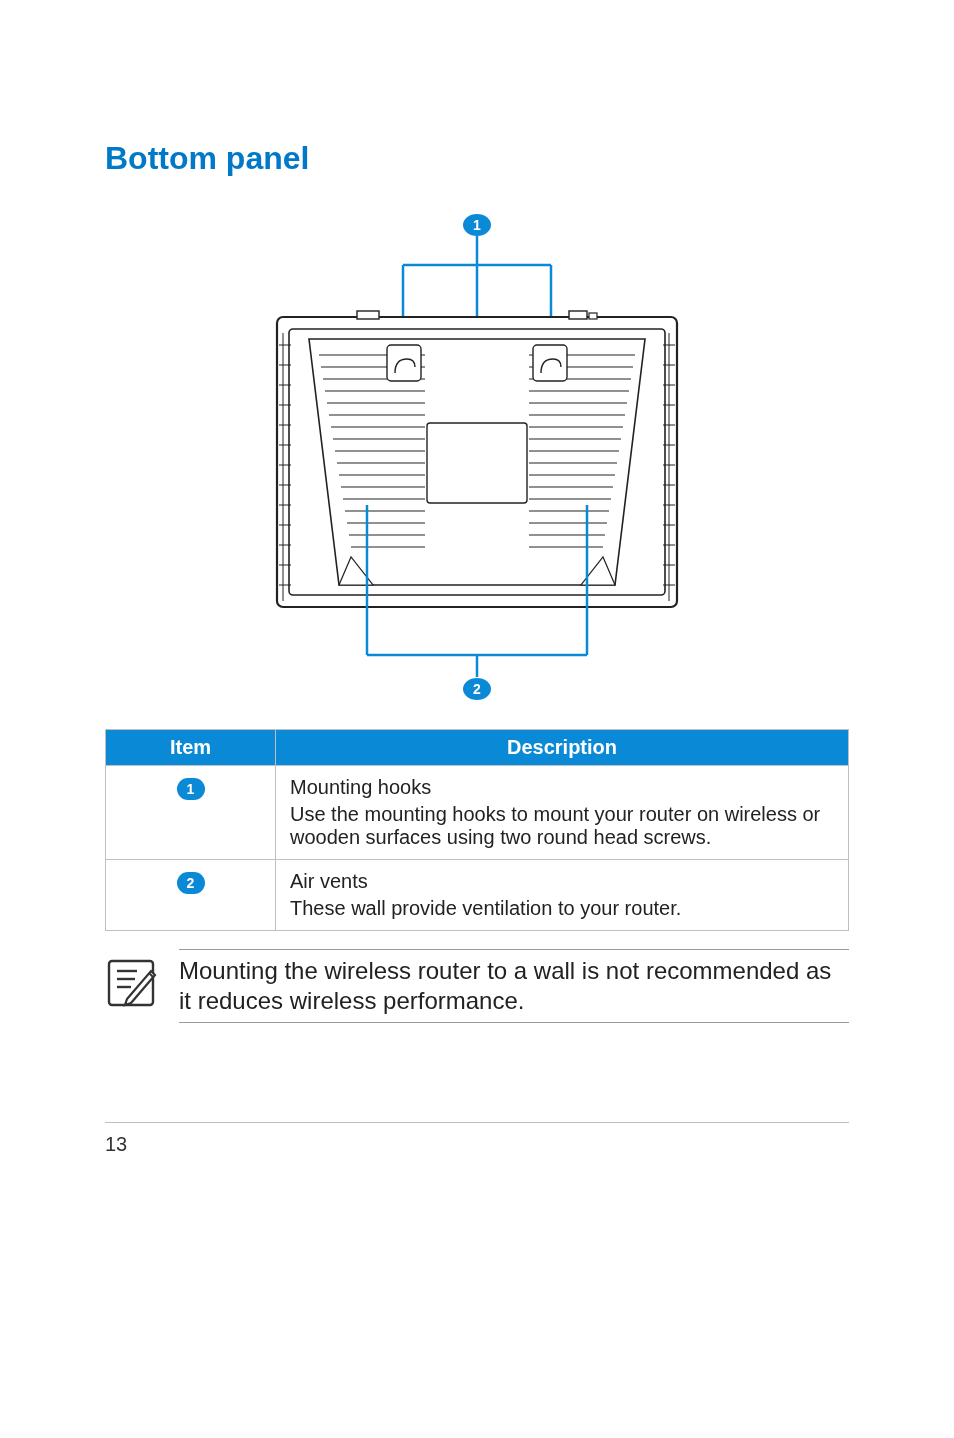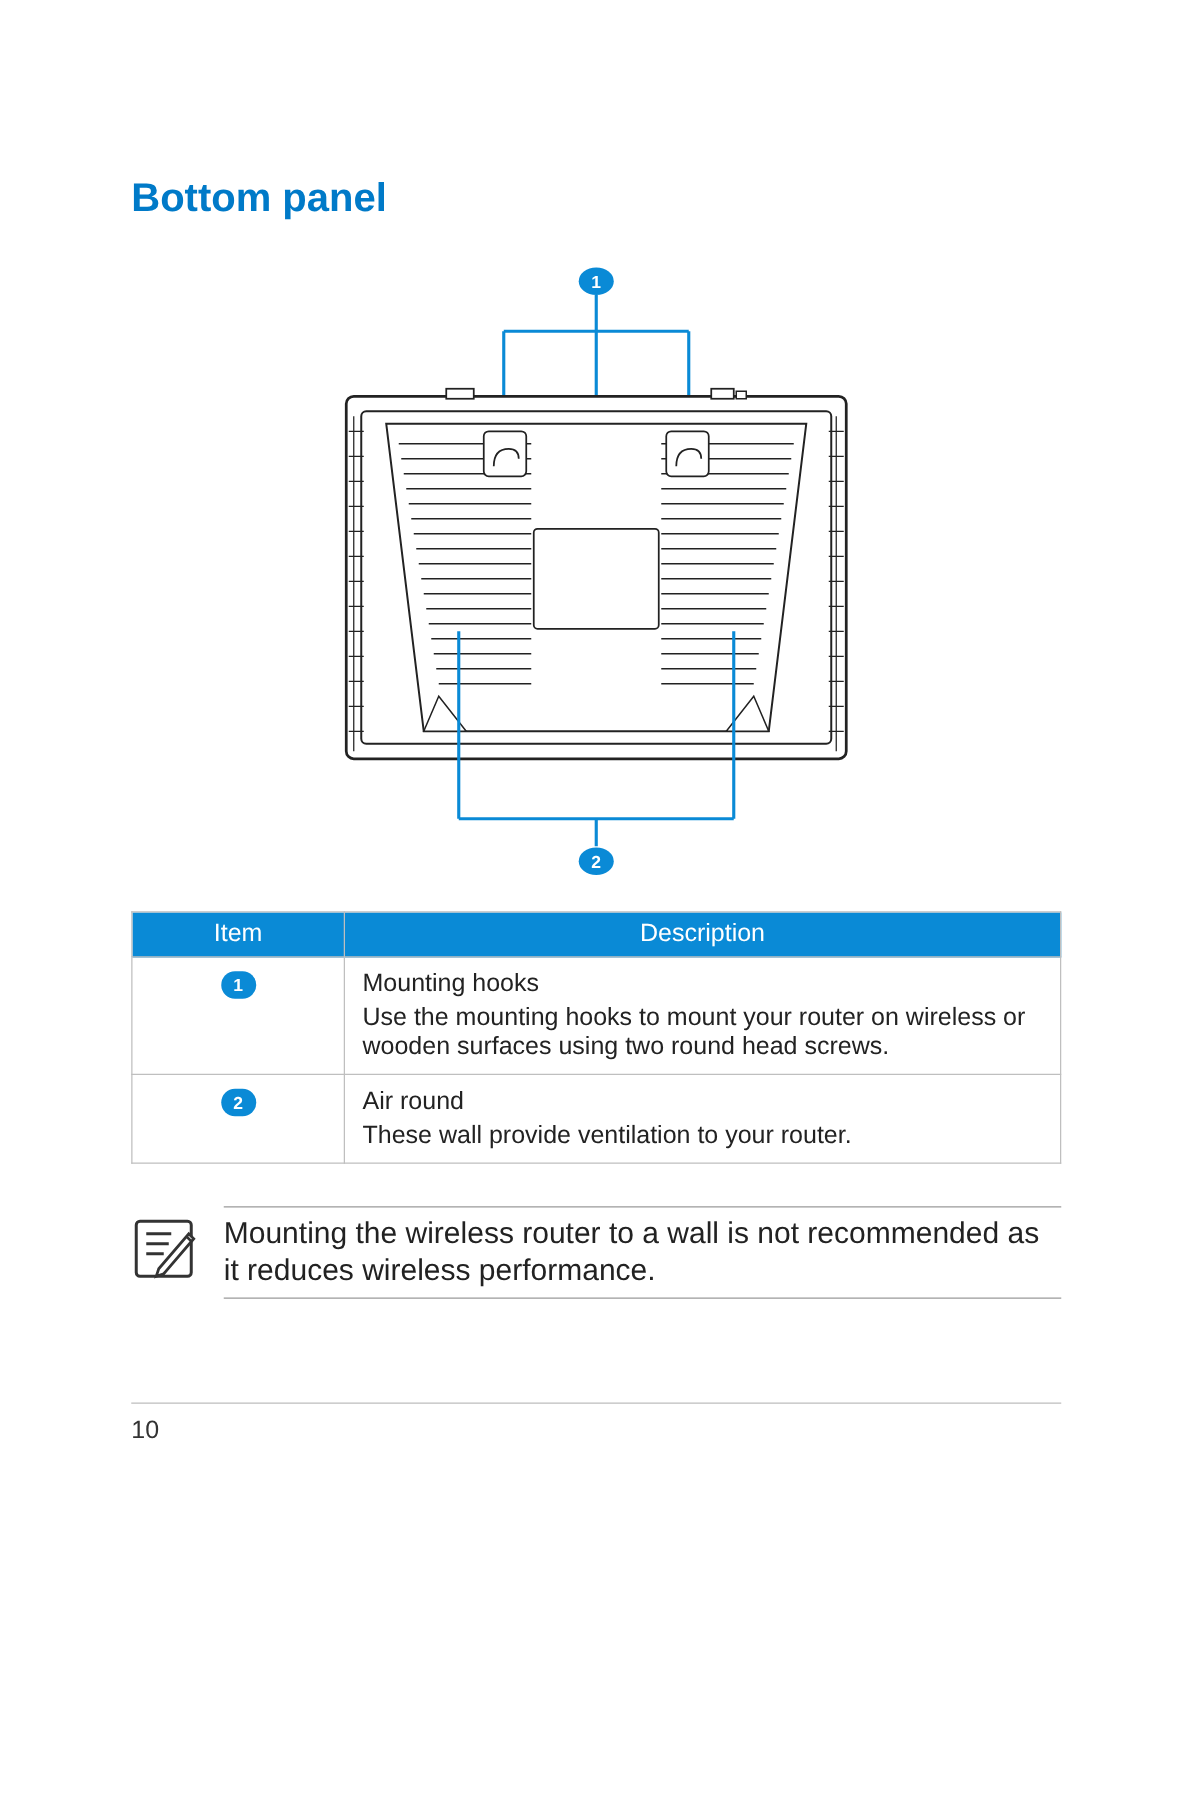--- a/index.html
+++ b/index.html
@@ -12,37 +12,37 @@
     color: #007ac8; font-weight: 700; font-size: 32px; margin-bottom: 28px;
   }
   .diagram-wrap {
     width: 100%; display: flex; justify-content: center; margin-bottom: 24px;
   }
   .diagram { width: 520px; height: 500px; }
   table.desc {
     width: 100%; border-collapse: collapse; font-size: 20px;
   }
   table.desc th {
-    background: #0a8ad6; color: #fff; font-weight: 400; padding: 6px 12px;
+    background: #0a8ad6; color: #fff; font-weight: 700; padding: 6px 12px;
     border: 1px solid #bfbfbf; text-align: center;
   }
   table.desc th.item-col { width: 170px; }
   table.desc td {
     border: 1px solid #bfbfbf; padding: 10px 14px; vertical-align: top;
   }
   table.desc td.item-cell { text-align: center; }
   .badge {
     display: inline-flex; align-items: center; justify-content: center;
     width: 28px; height: 22px; border-radius: 11px / 11px;
     background: #0a8ad6; color: #fff; font-weight: 700; font-size: 14px;
     line-height: 1;
   }
   .desc-title { font-weight: 400; display: block; margin-bottom: 4px; }
   .note-block {
-    display: flex; align-items: flex-start; gap: 22px; margin-top: 34px;
+    display: flex; align-items: flex-start; gap: 22px; margin-top: 18px;
   }
   .note-icon { flex: 0 0 auto; width: 52px; height: 52px; margin-top: 8px; }
   .note-text-wrap { flex: 1; }
   .note-rule { border: none; border-top: 1px solid #9a9a9a; margin: 0 0 6px 0; }
   .note-rule.bottom { margin: 6px 0 0 0; }
   .note-text { font-size: 24px; line-height: 1.25; }
   .page-footer {
     position: absolute; left: 105px; right: 105px; bottom: 54px;
     border-top: 1px solid #bdbdbd; padding-top: 10px;
     font-size: 20px; color: #333;
@@ -188,21 +188,21 @@
         <td>
           <span class="desc-title">Mounting hooks</span>
           <span>Use the mounting hooks to mount your router on wireless or wooden surfaces using two round head screws.</span>
         </td>
       </tr>
       <tr>
         <td class="item-cell">
           <span class="badge">2</span>
         </td>
         <td>
-          <span class="desc-title">Air round</span>
+          <span class="desc-title">Air vents</span>
           <span>These wall provide ventilation to your router.</span>
         </td>
       </tr>
     </tbody>
   </table>
 
   <div class="note-block">
     <svg class="note-icon" viewBox="0 0 52 52">
       <rect x="4" y="4" width="44" height="44" rx="3" fill="none" stroke="#333" stroke-width="2.4"></rect>
       <line x1="12" y1="14" x2="32" y2="14" stroke="#333" stroke-width="2.4"></line>
@@ -212,16 +212,16 @@
       <line x1="44" y1="16" x2="48" y2="20" stroke="#333" stroke-width="2"></line>
     </svg>
     <div class="note-text-wrap">
       <hr class="note-rule">
       <div class="note-text">Mounting the wireless router to a wall is not recommended as it reduces wireless performance.</div>
       <hr class="note-rule bottom">
     </div>
   </div>
 
   <div class="page-footer">
-    <span>10</span>
+    <span>13</span>
   </div>
 
 </div>
 
 </body></html>

